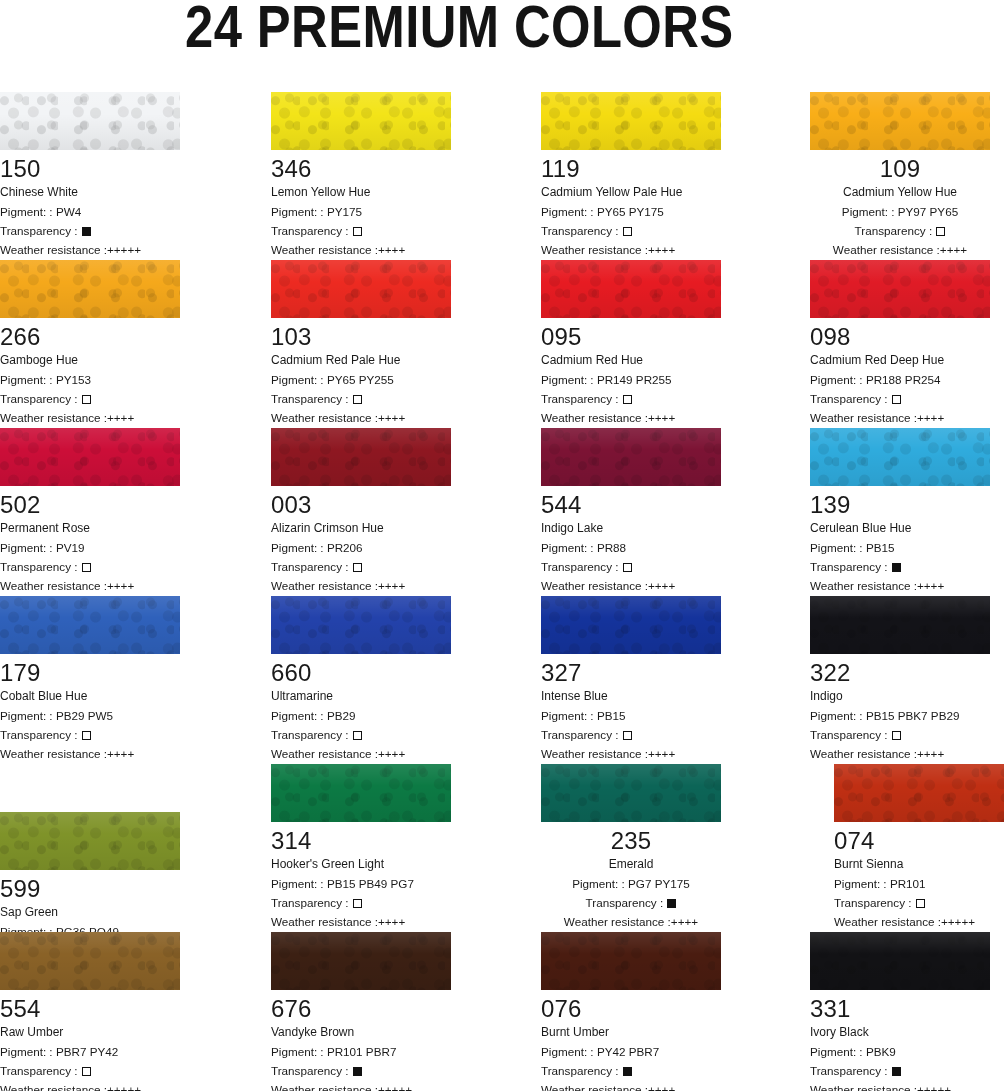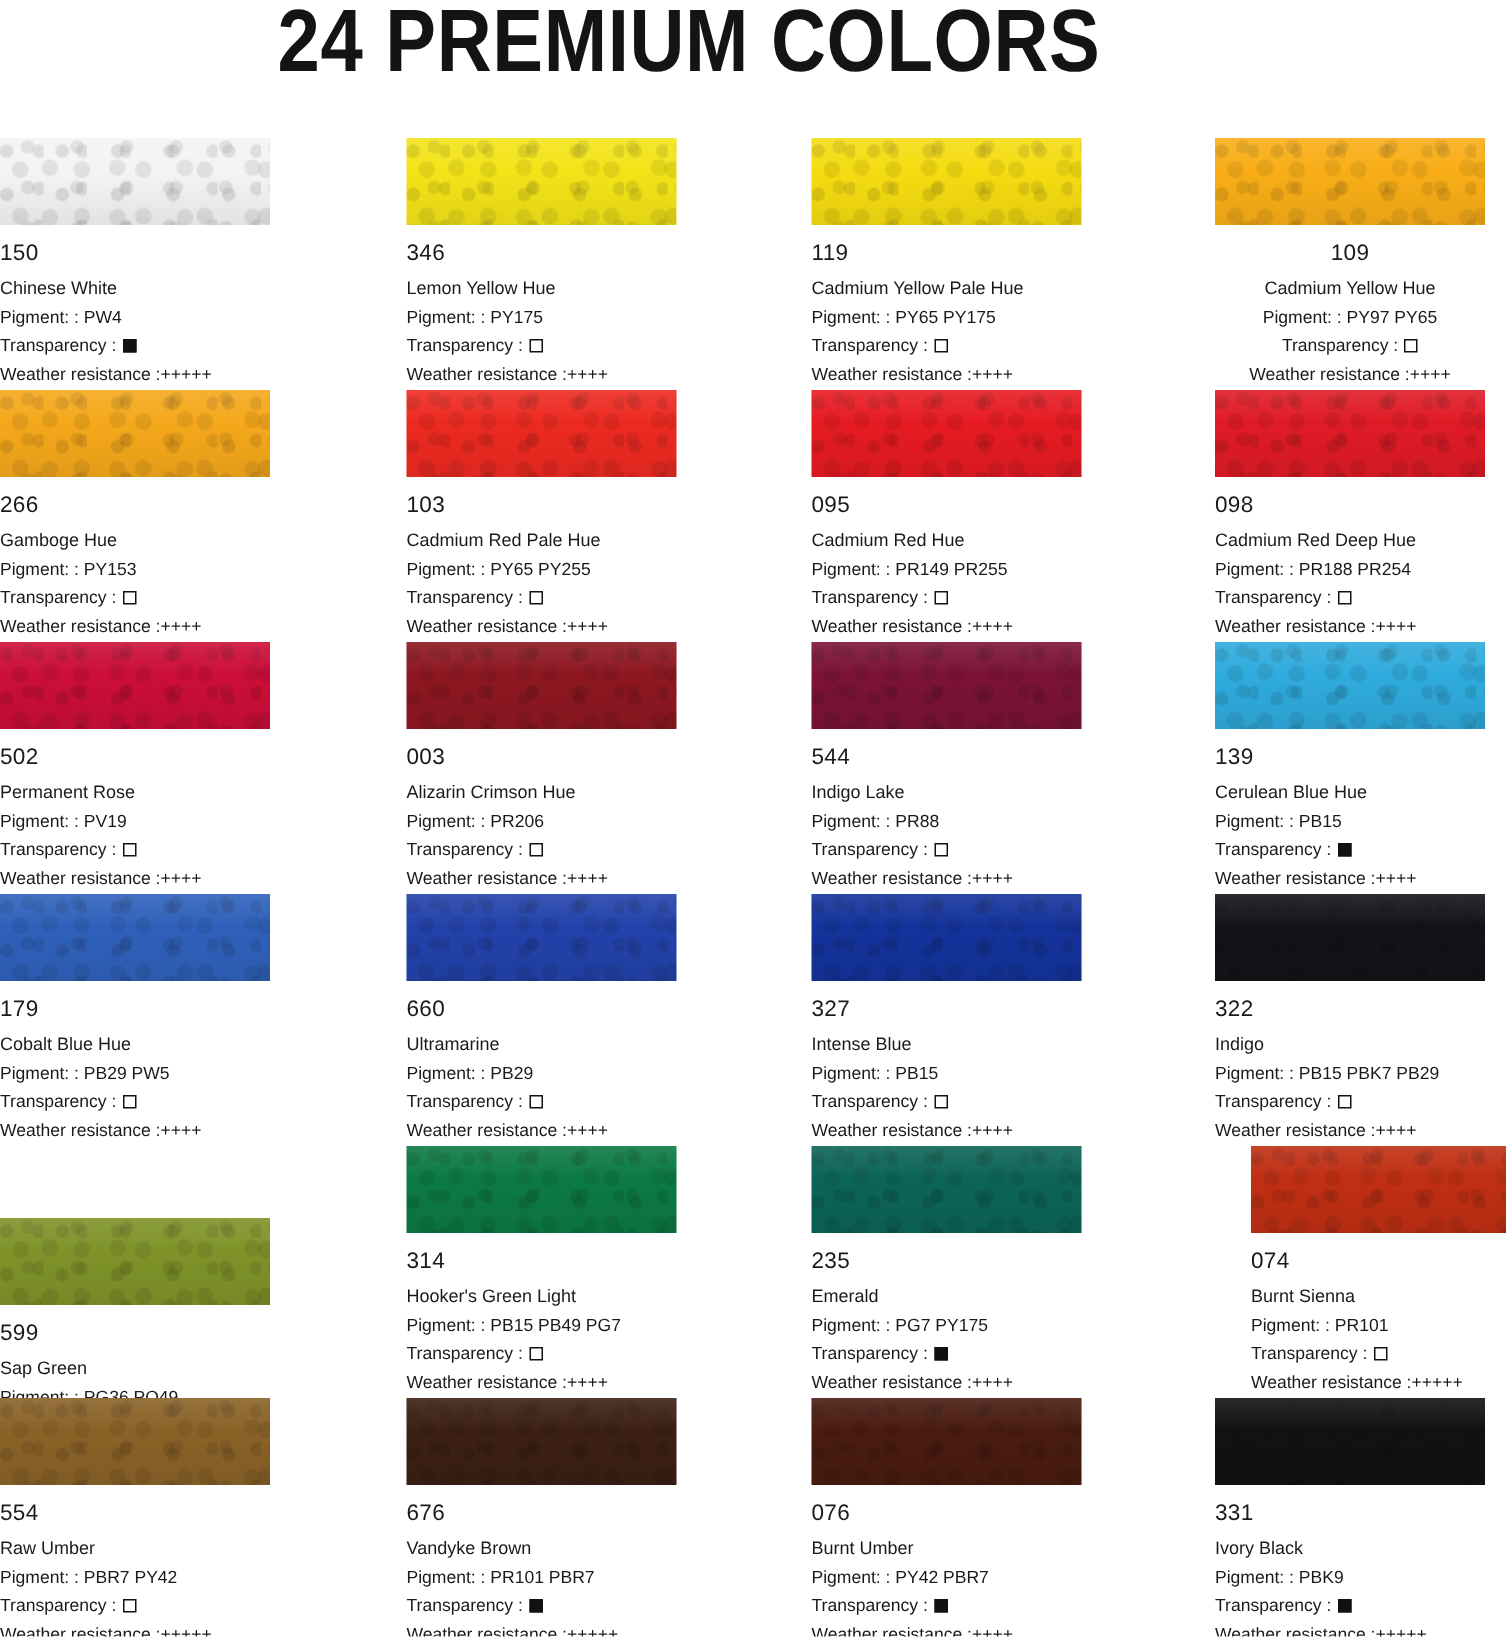--- a/index.html
+++ b/index.html
@@ -53,21 +53,21 @@
       radial-gradient(circle at 64% 85%, rgba(255,255,255,.22) 0 4px, transparent 5px),
       radial-gradient(circle at 45% 45%, rgba(255,255,255,.18) 0 6px, transparent 7px);
     background-size:37px 29px,41px 31px,33px 27px,45px 33px,29px 25px,39px 30px,35px 28px,43px 32px;
   }
   .swatch .sheen{
     position:absolute;inset:0;
     background:linear-gradient(180deg, rgba(255,255,255,.10) 0%, rgba(255,255,255,0) 38%, rgba(0,0,0,.07) 100%);
   }
   .card-num{
     margin-top:7px;
-    font-size:15px;
+    font-size:24px;
     line-height:23px;
     font-weight:normal;
     color:#1a1a1a;
     letter-spacing:0.2px;
   }
   .card-name{
     margin-top:3px;
     font-size:12px;
     line-height:18px;
     color:#1a1a1a;
@@ -289,21 +289,21 @@
       <div class="swatch" style="background: rgb(12, 122, 68);">
         <div class="tex"></div>
         <div class="sheen"></div>
       </div>
       <div class="card-num">314</div>
       <div class="card-name">Hooker's Green Light</div>
       <div class="card-meta"><span>Pigment: : </span><span>PB15 PB49 PG7</span></div>
       <div class="card-meta trans-row"><span>Transparency : </span><span class="trans-box"></span></div>
       <div class="card-meta"><span>Weather resistance :</span><span>++++</span></div>
     </div>
-    <div class="color-card" style="left: 541px; top: 672px; width: 180px;">
+    <div class="color-card" style="left: 541px; top: 672px; width: 180px; text-align: center;">
       <div class="swatch" style="background: rgb(12, 101, 87);">
         <div class="tex"></div>
         <div class="sheen"></div>
       </div>
       <div class="card-num">235</div>
       <div class="card-name">Emerald</div>
       <div class="card-meta"><span>Pigment: : </span><span>PG7 PY175</span></div>
       <div class="card-meta trans-row"><span>Transparency : </span><span class="trans-box filled"></span></div>
       <div class="card-meta"><span>Weather resistance :</span><span>++++</span></div>
     </div>

